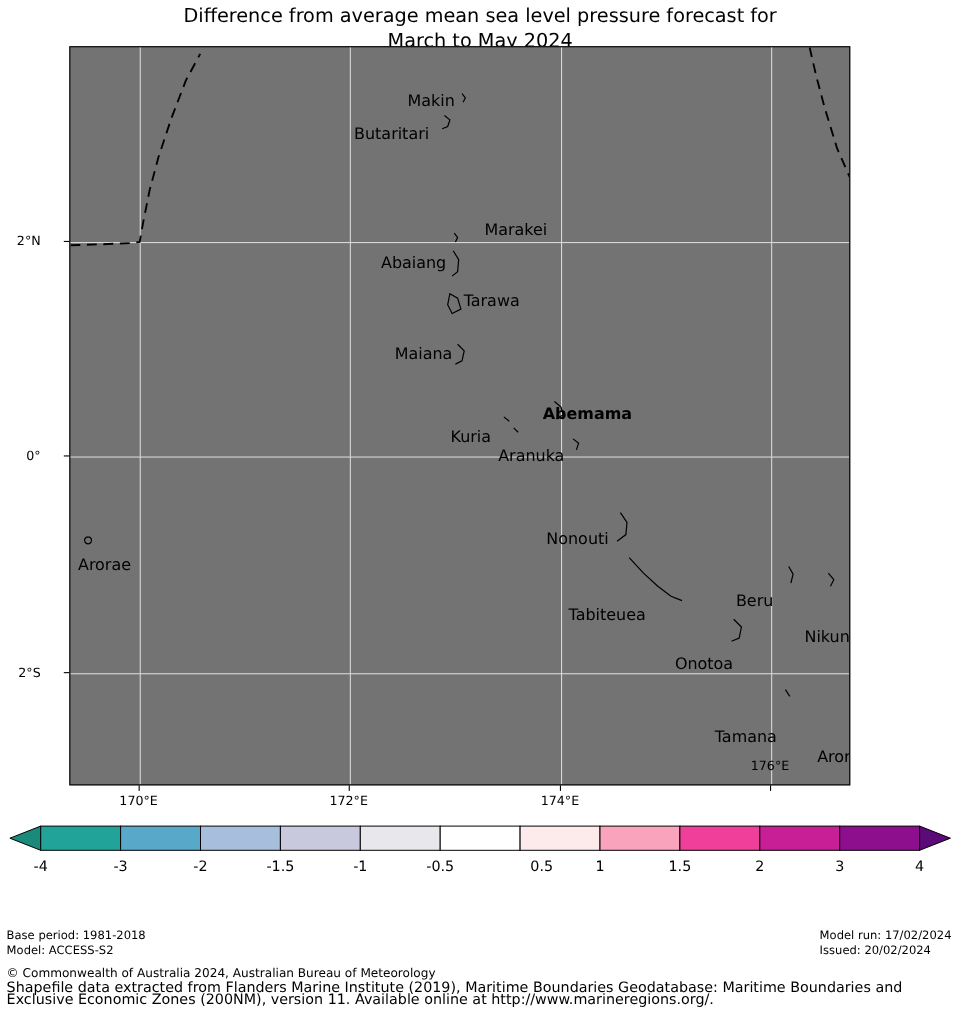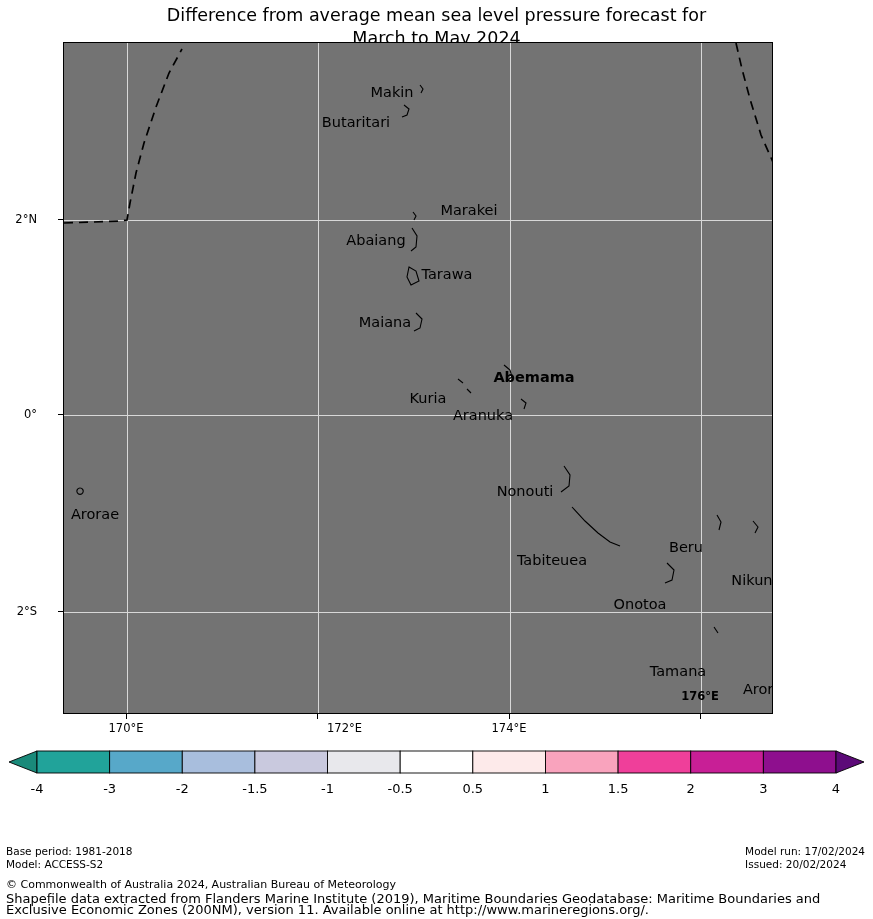--- a/index.html
+++ b/index.html
@@ -260,23 +260,23 @@
 <div class="ytick" style="top:212px;">2°N</div>
 <div class="ytick" style="top:407px;">0°</div>
 <div class="ytick" style="top:604px;">2°S</div>
 
 <div class="tickmark-x" style="left:126px; top:714px;"></div>
 <div class="tickmark-x" style="left:317px; top:714px;"></div>
 <div class="tickmark-x" style="left:509px; top:714px;"></div>
 <div class="tickmark-x" style="left:700px; top:714px;"></div>
 
 <div class="xtick" style="left:126px; top:721px;">170°E</div>
-<div class="xtick" style="left:317px; top:721px;text-align:right;">172°E</div>
+<div class="xtick" style="left:317px; top:721px;">172°E</div>
 <div class="xtick" style="left:509px; top:721px;">174°E</div>
-<div class="xtick" style="left:700px; top:689px;font-weight:bold;">176°E</div>
+<div class="xtick" style="left:700px; top:689px;">176°E</div>
 
 <div class="cbar-wrap">
   <svg class="cbar-svg" width="873" height="34" viewBox="0 0 873 34">
     <g id="cbar-segments">
         <polygon points="37,6 37,28 9,17" fill="#1a8a7a" stroke="#000" stroke-width="0.9"></polygon>
         <rect x="37" y="6" width="72.63636363636364" height="22" fill="#21a39a" stroke="#000" stroke-width="0.9"></rect>
         <rect x="109.63636363636364" y="6" width="72.63636363636364" height="22" fill="#57a8c9" stroke="#000" stroke-width="0.9"></rect>
         <rect x="182.27272727272728" y="6" width="72.63636363636364" height="22" fill="#a8bedd" stroke="#000" stroke-width="0.9"></rect>
         <rect x="254.90909090909093" y="6" width="72.63636363636364" height="22" fill="#c9c9de" stroke="#000" stroke-width="0.9"></rect>
         <rect x="327.54545454545456" y="6" width="72.63636363636364" height="22" fill="#e8e8ec" stroke="#000" stroke-width="0.9"></rect>
@@ -289,21 +289,21 @@
         <polygon points="836,6 836,28 864,17" fill="#5c0a78" stroke="#000" stroke-width="0.9"></polygon>
       </g>
   </svg>
   <div id="cbar-labels">
       <div class="cbar-tick-label" style="left: 37px;">-4</div>
       <div class="cbar-tick-label" style="left: 109.636px;">-3</div>
       <div class="cbar-tick-label" style="left: 182.273px;">-2</div>
       <div class="cbar-tick-label" style="left: 254.909px;">-1.5</div>
       <div class="cbar-tick-label" style="left: 327.545px;">-1</div>
       <div class="cbar-tick-label" style="left: 400.182px;">-0.5</div>
-      <div class="cbar-tick-label" style="left: 472.818px;">0.5</div>
+      <div class="cbar-tick-label" style="left: 472.818px; text-align: right;">0.5</div>
       <div class="cbar-tick-label" style="left: 545.455px;">1</div>
       <div class="cbar-tick-label" style="left: 618.091px;">1.5</div>
       <div class="cbar-tick-label" style="left: 690.727px;">2</div>
       <div class="cbar-tick-label" style="left: 763.364px;">3</div>
       <div class="cbar-tick-label" style="left: 836px;">4</div>
     </div>
 </div>
 
 <div class="foot-left">
   <div>Base period: 1981-2018</div>

